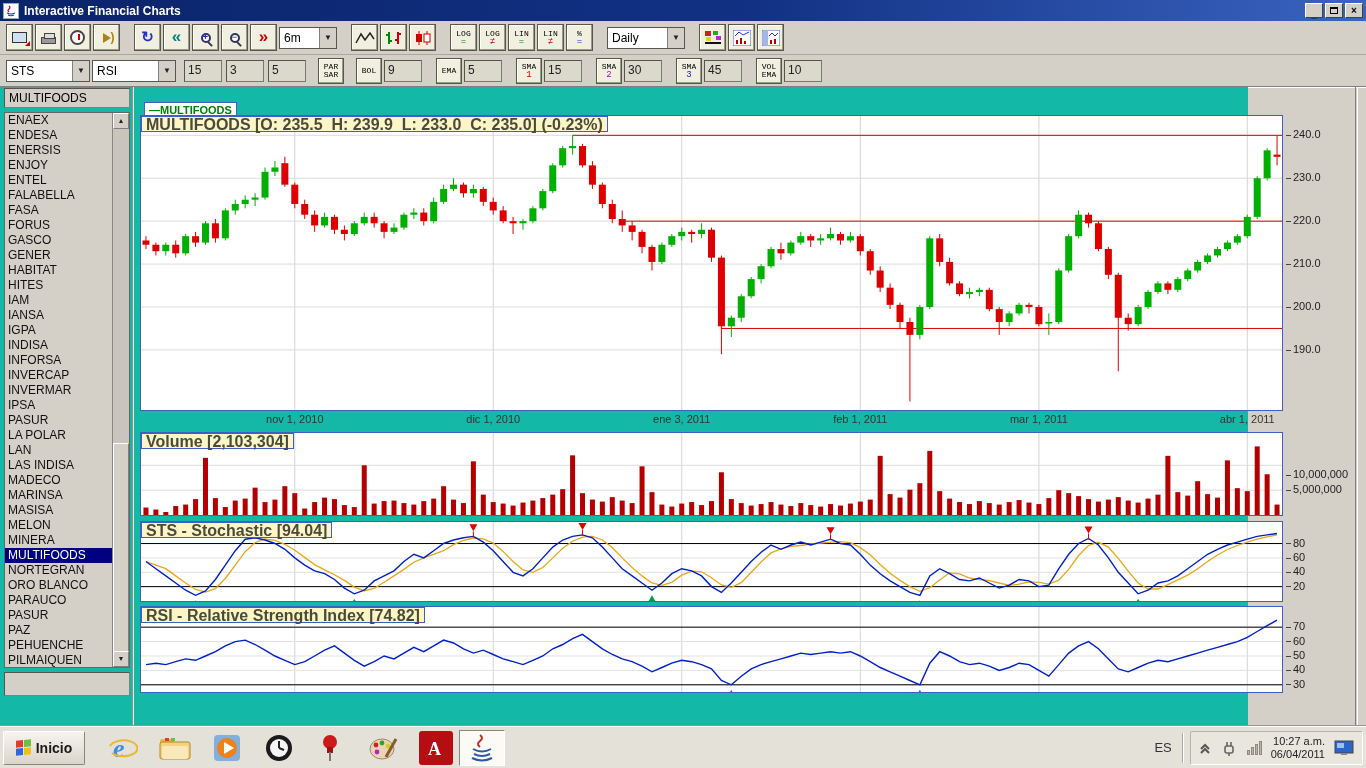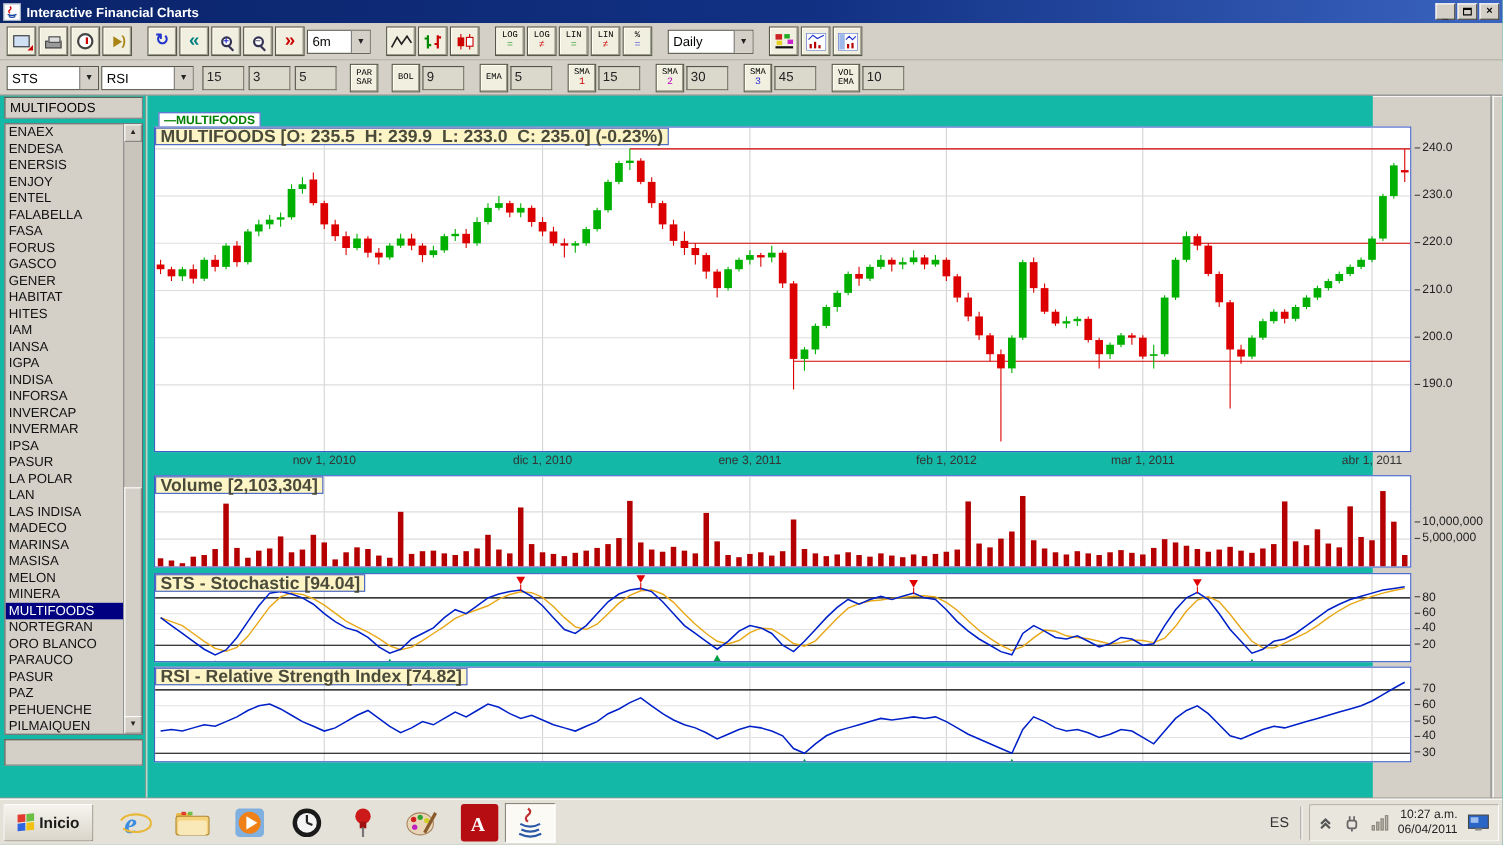--- a/index.html
+++ b/index.html
@@ -586,21 +586,21 @@
           <line x1="1126.1173913043476" y1="32.18978102189781" x2="1126.1173913043476" y2="64.37956204379562" stroke="#00b000"></line>
           <rect x="1122.6173913043476" y="34.33576642335766" width="7" height="27.89781021897811" fill="#00b000"></rect>
           <line x1="1136.0391304347825" y1="19.743065693430633" x2="1136.0391304347825" y2="49.35766423357664" stroke="#dd0000"></line>
           <rect x="1132.5391304347825" y="38.627737226277375" width="7" height="2.1459854014598534" fill="#dd0000"></rect>
         </svg></div>
     <div class="chip" style="left:7px; top:29px;">MULTIFOODS [O: 235.5  H: 239.9  L: 233.0  C: 235.0] (-0.23%)</div>
     <div id="xlabels">
         <div class="xlab" style="left: 108.787px;">nov 1, 2010</div>
         <div class="xlab" style="left: 307.222px;">dic 1, 2010</div>
         <div class="xlab" style="left: 495.735px;">ene 3, 2011</div>
-        <div class="xlab" style="left: 674.326px;">feb 1, 2012</div>
+        <div class="xlab" style="left: 674.326px;">feb 1, 2011</div>
         <div class="xlab" style="left: 852.917px;">mar 1, 2011</div>
         <div class="xlab" style="left: 1061.27px;">abr 1, 2011</div>
       </div>
 
     <div class="panel" id="p-vol"><svg id="svg-vol" width="1141" height="82">
           <line x1="153.7869565217391" y1="0" x2="153.7869565217391" y2="82" stroke="#d4d4d4"></line>
           <line x1="352.22173913043474" y1="0" x2="352.22173913043474" y2="82" stroke="#d4d4d4"></line>
           <line x1="540.7347826086956" y1="0" x2="540.7347826086956" y2="82" stroke="#d4d4d4"></line>
           <line x1="719.3260869565216" y1="0" x2="719.3260869565216" y2="82" stroke="#d4d4d4"></line>
           <line x1="897.9173913043478" y1="0" x2="897.9173913043478" y2="82" stroke="#d4d4d4"></line>

